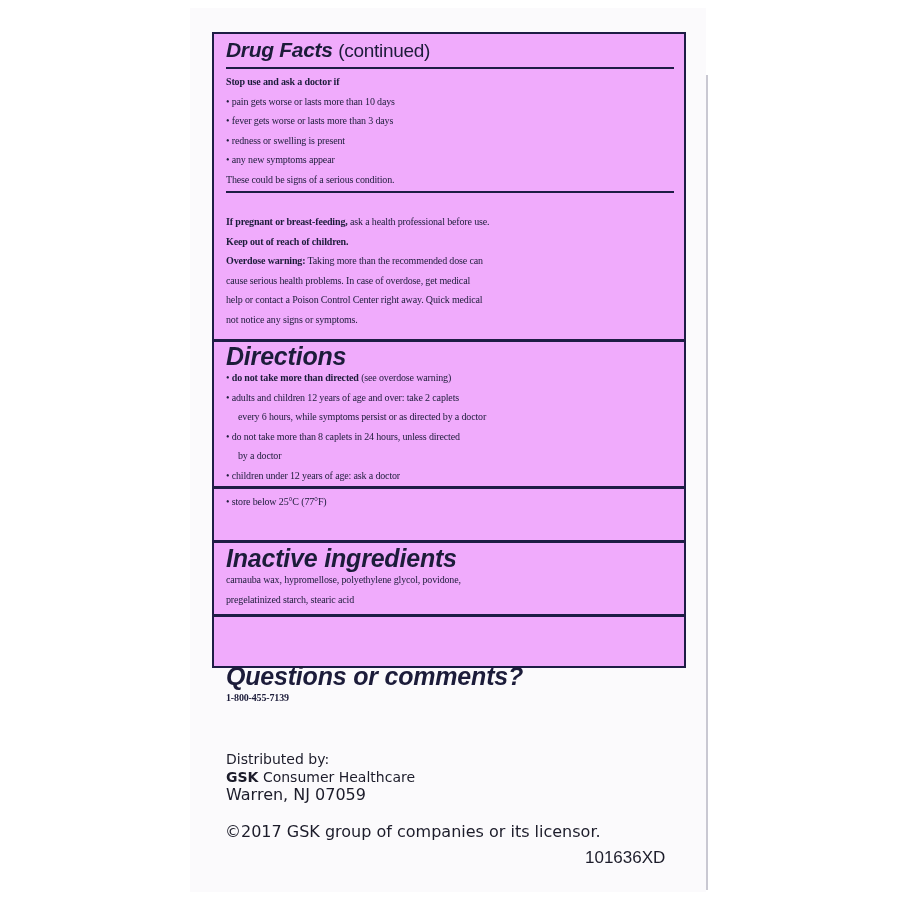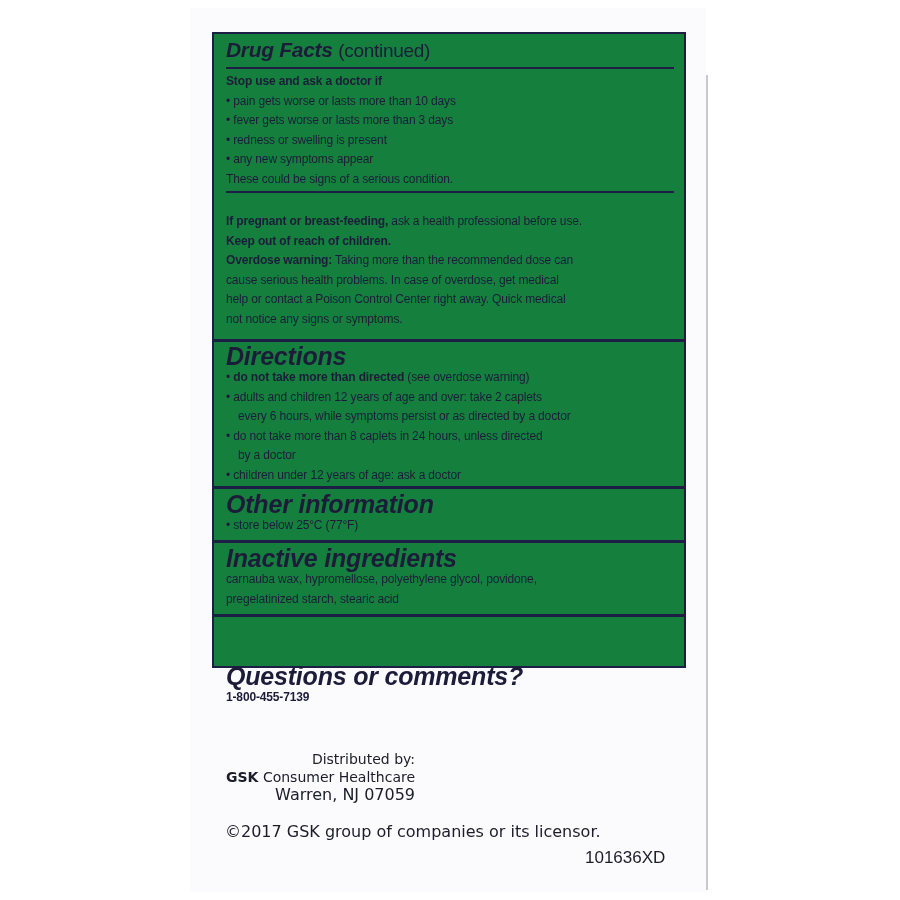--- a/index.html
+++ b/index.html
@@ -9,26 +9,26 @@
   }
   .panel {
     position: absolute; left: 190px; top: 8px; width: 516px; height: 884px;
     background: #fbfafc;
   }
   .edge-line {
     position: absolute; left: 706px; top: 75px; width: 2px; height: 815px; background: #c9c8d2;
   }
   .facts {
     position: absolute; left: 212px; top: 32px; width: 470px; height: 632px;
-    border: 2.5px solid #1e1d45; background: #15803d;
+    border: 2.5px solid #1e1d45; background: #f0abfc;
   }
   .sec { position: absolute; left: 0; right: 0; padding: 0 12px; box-sizing: border-box; }
   .sep-heavy { position: absolute; left: 0; right: 0; height: 2.5px; background: #1e1d45; }
   .sep-thin { position: absolute; left: 12px; right: 10px; height: 1.5px; background: #1e1d45; }
-  .line { font-size: 12px; line-height: 19.6px; white-space: nowrap; letter-spacing: -0.15px; }
+  .line { font-size: 10px; line-height: 19.6px; white-space: nowrap; letter-spacing: -0.15px; font-family: Liberation Serif, serif; }
   .b { font-weight: bold; }
   .h-main { font-size: 21px; line-height: 26px; font-weight: bold; font-style: italic; letter-spacing: -0.3px; }
   .h-sub { font-weight: normal; font-style: normal; font-size: 19px; }
   .h-sec { font-size: 25px; line-height: 24px; font-weight: bold; font-style: italic; letter-spacing: -0.2px; }
   .indent { padding-left: 12px; }
   .footer { position: absolute; left: 226px; font-family: "DejaVu Sans", sans-serif; color: #1c1c2a; }
   .f-small { font-size: 14px; line-height: 18px; }
   .f-med { font-size: 16px; line-height: 20px; }
   .code { position: absolute; left: 585px; top: 848px; font-size: 17px; font-family: "Liberation Sans", sans-serif; color: #1c1c2a; text-align: center; }
 </style>
@@ -79,39 +79,38 @@
     </div>
     <div class="line"><span>•</span> <span>adults and children 12 years of age and over: take 2 caplets</span></div>
     <div class="line indent">every 6 hours, while symptoms persist or as directed by a doctor</div>
     <div class="line"><span>•</span> <span>do not take more than 8 caplets in 24 hours, unless directed</span></div>
     <div class="line indent">by a doctor</div>
     <div class="line"><span>•</span> <span>children under 12 years of age: ask a doctor</span></div>
   </div>
   <div class="sep-heavy" style="top:452px;"></div>
 
   <div class="sec" style="top:458px;">
-    <div class="h-sec">Other information</div>
     <div class="line"><span>•</span> <span>store below 25°C (77°F)</span></div>
   </div>
   <div class="sep-heavy" style="top:506px;"></div>
 
   <div class="sec" style="top:512px;">
     <div class="h-sec">Inactive ingredients</div>
     <div class="line">carnauba wax, hypromellose, polyethylene glycol, povidone,</div>
     <div class="line">pregelatinized starch, stearic acid</div>
   </div>
   <div class="sep-heavy" style="top:580px;"></div>
 
   <div class="sec" style="top:586px;margin-top:44px;">
     <div class="h-sec">Questions or comments?</div>
     <div class="line b">1-800-455-7139</div>
   </div>
 </div>
 
-<div class="footer" style="top:750px;text-align:right;">
+<div class="footer" style="top:750px;">
   <div class="f-small">Distributed by:</div>
   <div class="f-small">
     <span style="font-weight:bold;">GSK</span><span> Consumer Healthcare</span>
   </div>
   <div class="f-med" style="line-height:17px;">Warren, NJ 07059</div>
 </div>
 <div class="footer f-med" style="top:822px; left:225px;">©2017 GSK group of companies or its licensor.</div>
 <div class="code">101636XD</div>
 
 </body></html>

